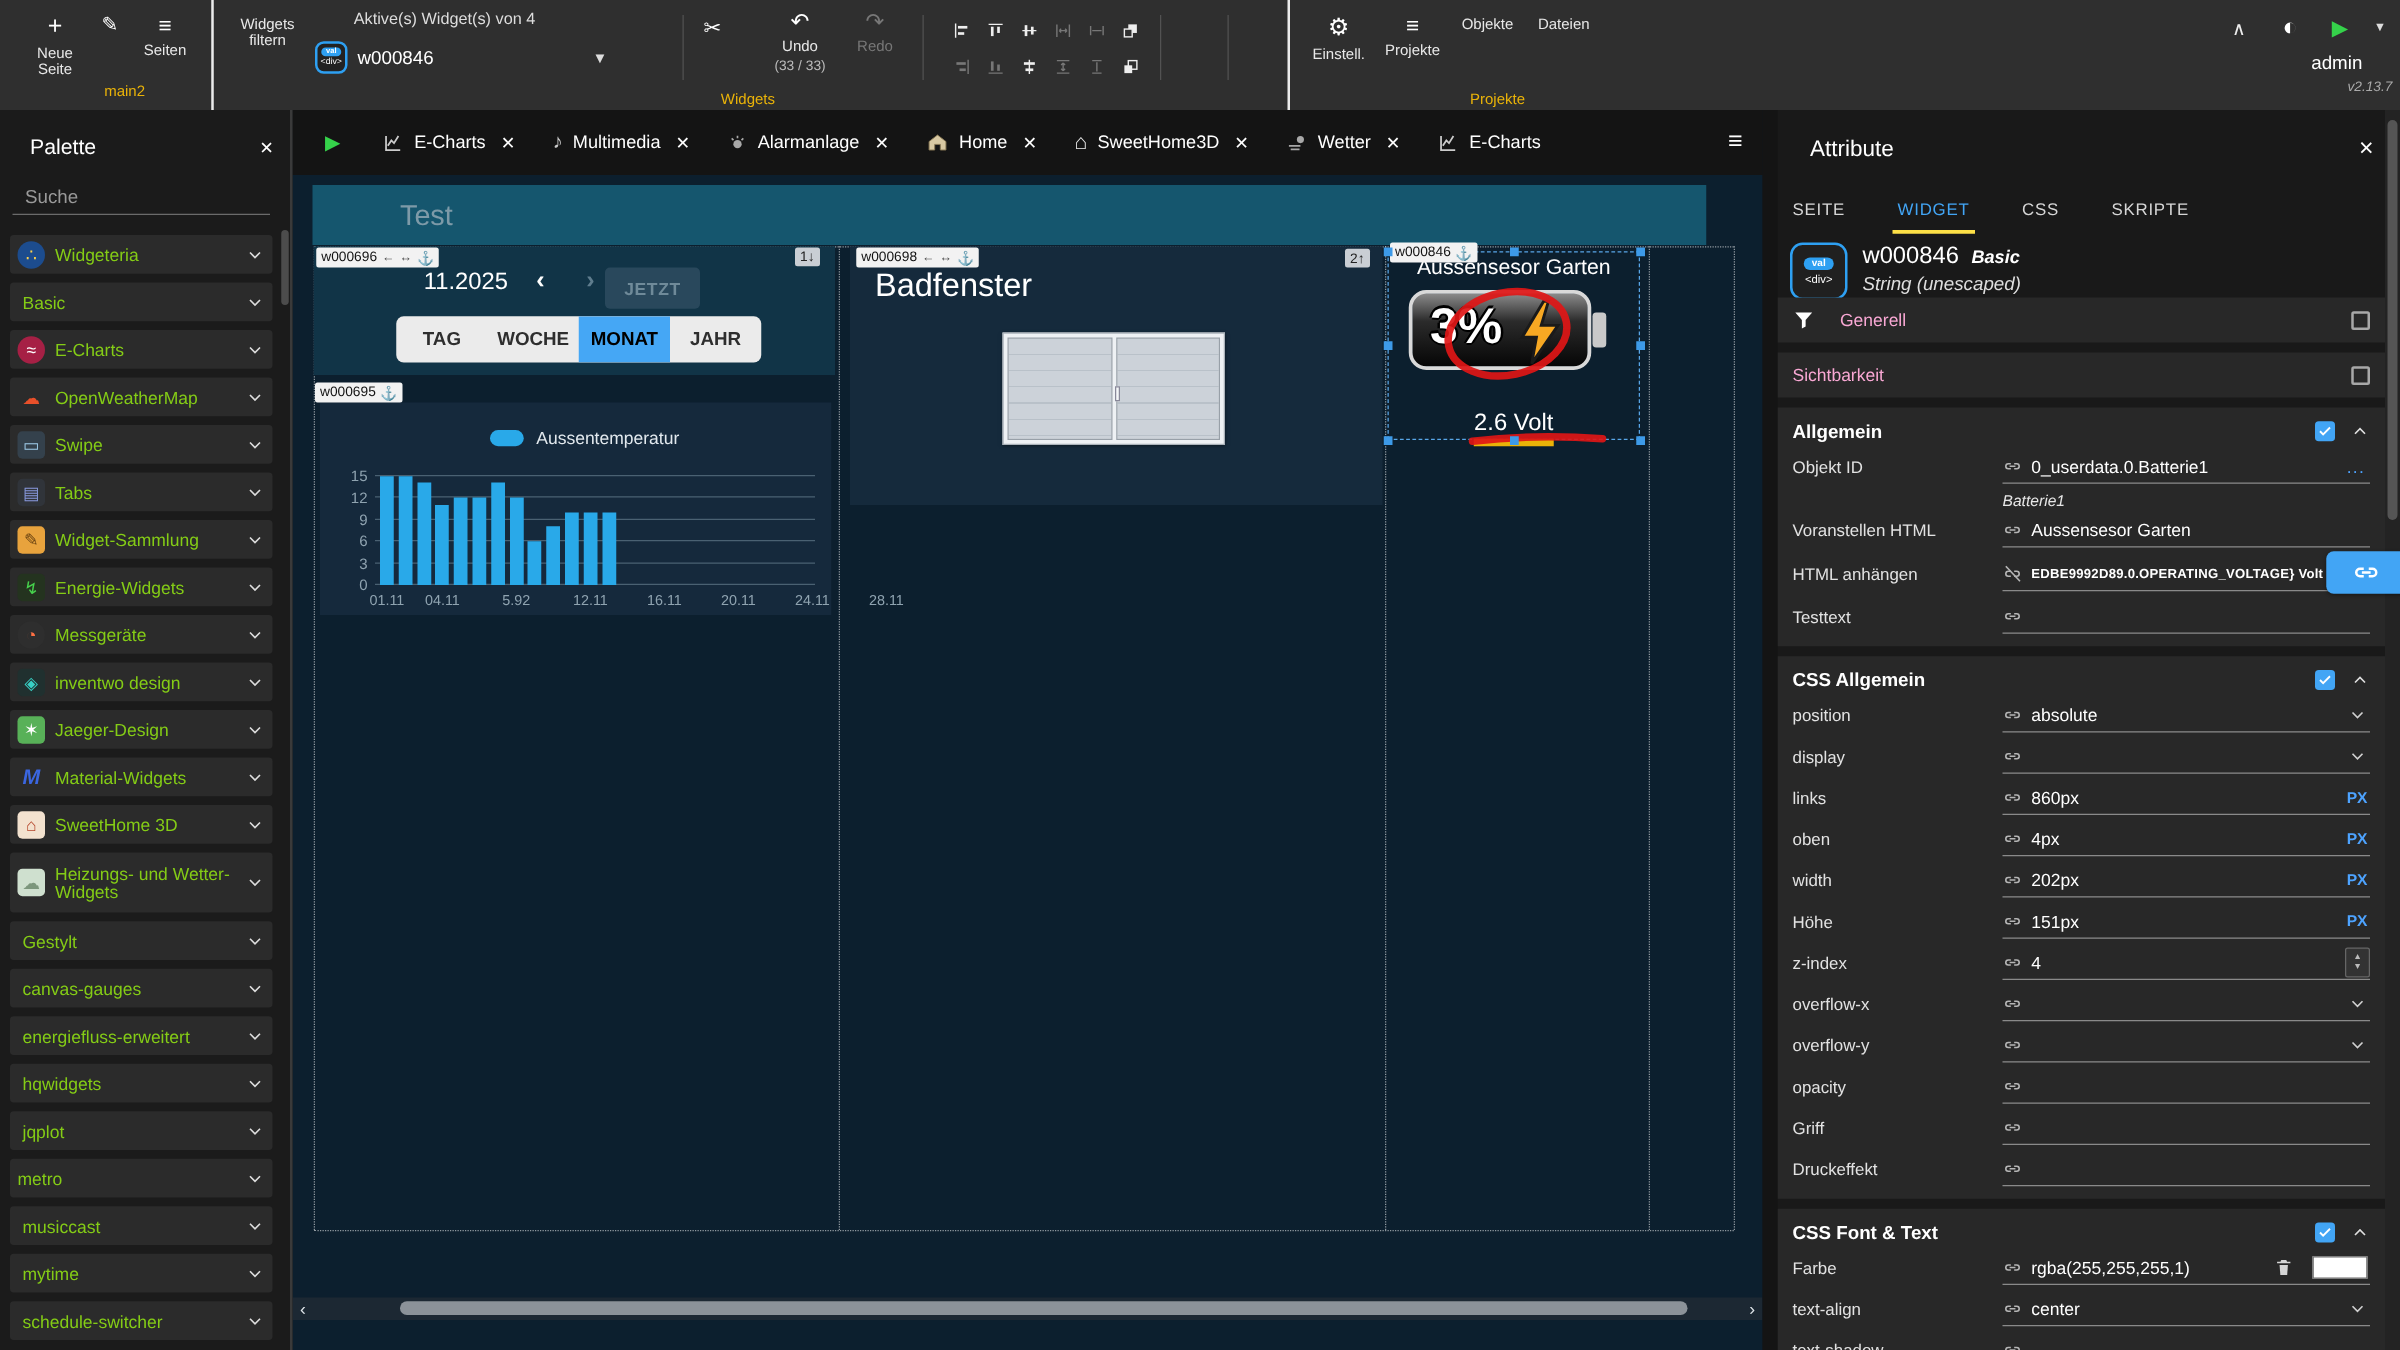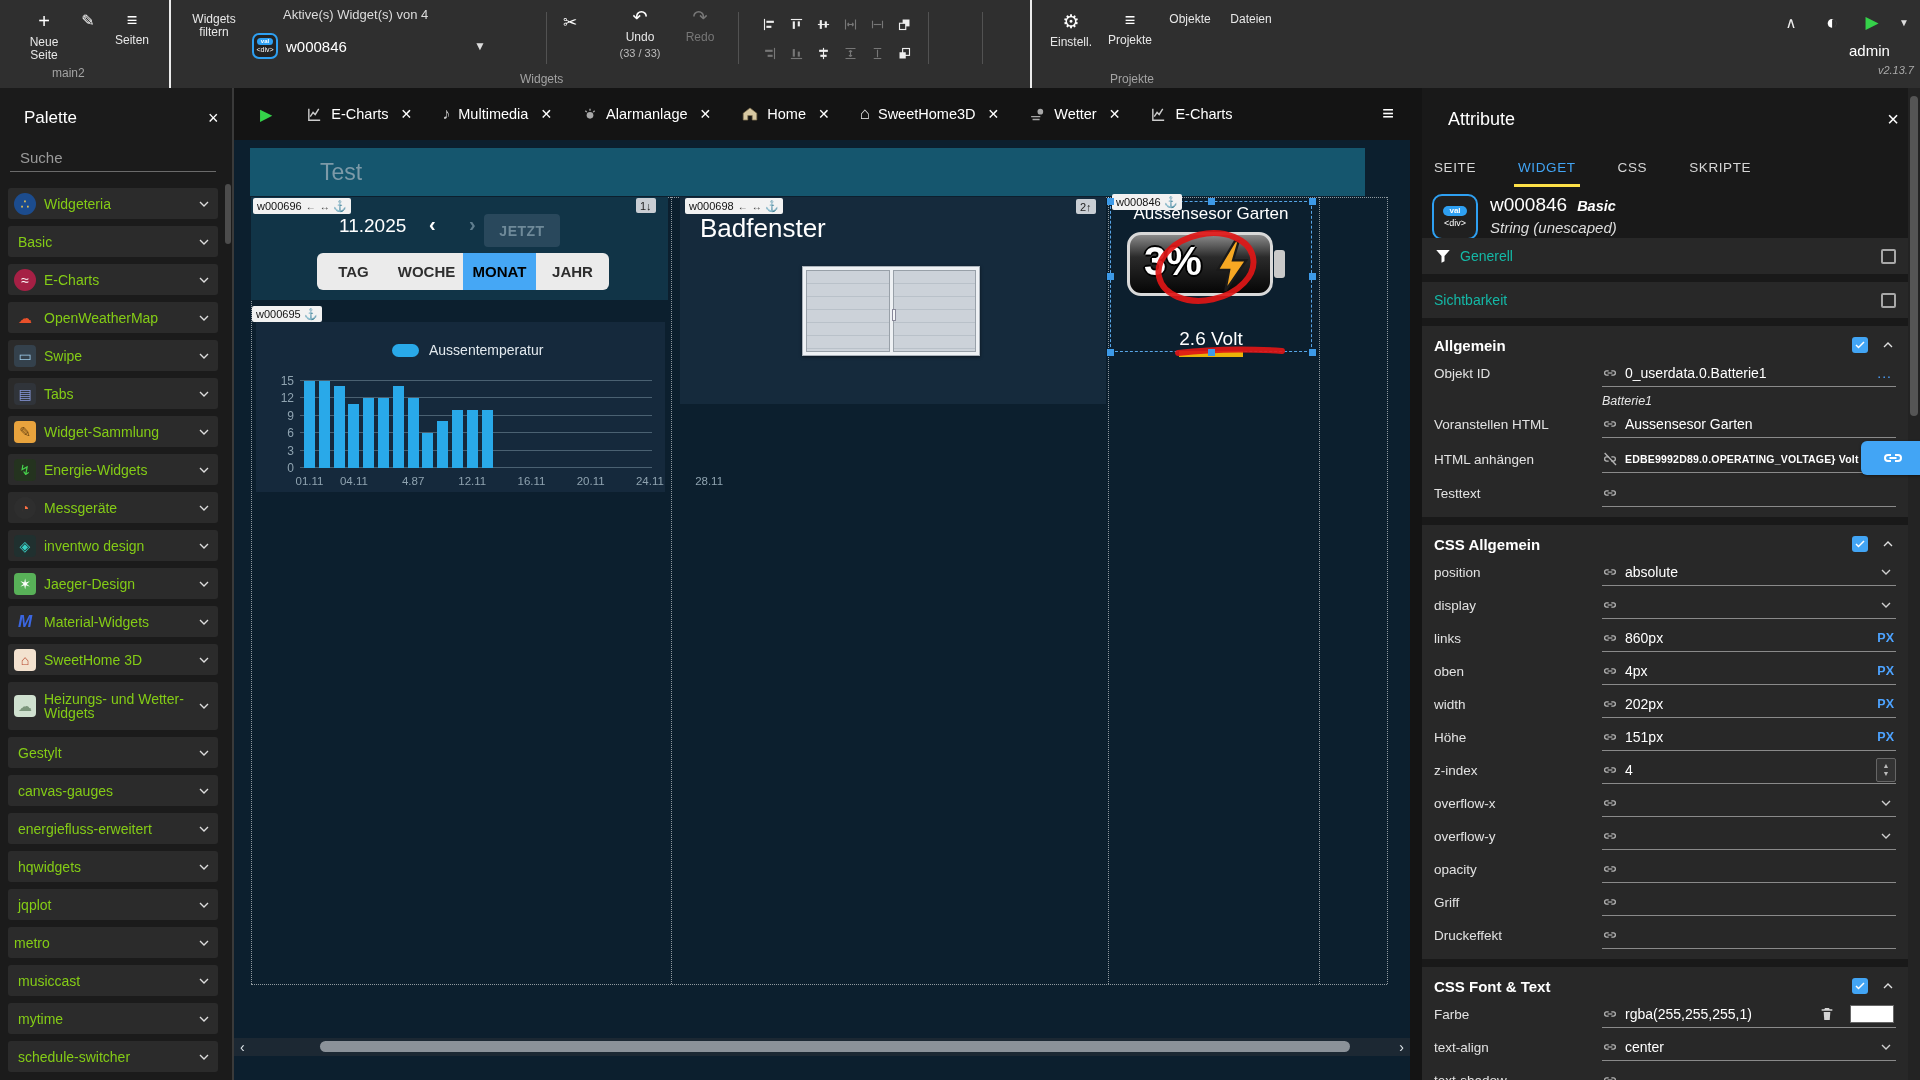--- a/index.html
+++ b/index.html
@@ -8,21 +8,21 @@
 svg{display:block}
 .ic{display:inline-flex;align-items:center;justify-content:center}
 .dis{color:#777!important}
 
 #toolbar{position:absolute;left:0;top:0;width:1920px;height:88px;background:#2f2f2f;z-index:30}
 .tb-btn{position:absolute;display:flex;flex-direction:column;align-items:center;gap:3px;color:#fff;cursor:pointer}
 .tb-btn .lbl{font-size:12px;line-height:13px;text-align:center;color:#e8e8e8}
 .tb-ibtn{position:absolute;display:flex;align-items:center;justify-content:center;color:#fff;cursor:pointer}
 .tb-sep{position:absolute;top:12px;height:52px;width:1px;background:#525252}
 .tb-sep.big{top:0;height:88px;width:2px;background:#ececec}
-.tb-glabel{position:absolute;font-size:12px;color:#a3a3a3;text-align:left}
+.tb-glabel{position:absolute;font-size:12px;color:#eab308;text-align:right}
 #align-grid{position:absolute;left:756px;top:10px;width:160px;height:58px;display:grid;grid-template-columns:repeat(6,27px);grid-template-rows:29px 29px}
 #align-grid .ag{display:flex;align-items:center;justify-content:center;cursor:pointer}
 #wsel{position:absolute;left:252px;top:30px;width:240px;height:32px;display:flex;align-items:center;gap:8px;cursor:pointer}
 .chipicon{width:26px;height:26px;border:2px solid #2ea0f2;border-radius:7px;display:flex;flex-direction:column;align-items:center;justify-content:center;gap:1px;background:#222}
 .chipicon .t{background:#2ea0f2;color:#fff;font-size:6px;font-weight:bold;border-radius:4px;padding:0 4px;line-height:7px}
 .chipicon .b{color:#fff;font-size:7px;line-height:8px}
 
 #palette{position:absolute;left:0;top:88px;width:234px;height:992px;background:#1b1b1b;border-right:2px solid #3a3a3a;z-index:20}
 #pal-head{position:absolute;left:0;top:10px;width:234px;height:40px;display:flex;align-items:center}
 #pal-title{font-size:17px;color:#fff;margin-left:10px}
@@ -110,21 +110,21 @@
 #attr-chip{position:absolute;left:10px;top:106px;display:flex;gap:12px;align-items:flex-start}
 #attr-chip .box{width:46px;height:46px;border:2px solid #2ea0f2;border-radius:10px;background:#202020;display:flex;flex-direction:column;align-items:center;justify-content:center;gap:2px}
 #attr-chip .box .t{background:#2ea0f2;color:#fff;font-size:8px;font-weight:bold;border-radius:5px;padding:0 6px;line-height:10px}
 #attr-chip .box .b{color:#fff;font-size:9px}
 #attr-chip .l1{display:flex;align-items:baseline;gap:10px}
 #attr-chip .id{font-size:19px;color:#fff}
 #attr-chip .ty{font-size:14.5px;font-weight:bold;font-style:italic;color:#fff}
 #attr-chip .st{font-size:15px;font-style:italic;color:#dedede;text-align:right;margin-top:3px}
 #attr-cards{position:absolute;left:0;top:150px;width:486px}
 .acard{background:#282828;margin-bottom:8px;padding:4px 12px}
-.afilter,.aplain{height:28px;display:flex;align-items:center;gap:8px;color:#14b8a6;font-size:14px}
+.afilter,.aplain{height:28px;display:flex;align-items:center;gap:20px;color:#f9a8d4;font-size:14px}
 .asec{height:30px;display:flex;align-items:center;font-weight:bold;font-size:15px;color:#fff}
 .cb-empty{width:15px;height:15px;border:2px solid #a8a8a8;border-radius:2px;margin-left:auto;cursor:pointer}
 .cb-on{width:16px;height:16px;background:#42a5f5;border-radius:3px;margin-left:auto;display:flex;align-items:center;justify-content:center;cursor:pointer}
 .sec-ch{margin-left:12px;color:#e0e0e0;cursor:pointer}
 .arow{height:27px;margin-bottom:6px;display:flex;align-items:center}
 .alabel{width:168px;flex:none;font-size:13.5px;color:#e2e2e2}
 .aval{flex:1;position:relative;height:27px;border-bottom:1px solid #8a8a8a;display:flex;align-items:center;gap:7px;color:#fff;font-size:14px}
 .aval .lk{color:#b5b5b5;flex:none}
 .asub{margin-left:168px;font-style:italic;font-size:12.5px;color:#e6e6e6;height:18px;line-height:16px}
 .ctl-select{margin-left:auto;color:#d0d0d0;margin-right:2px}
@@ -673,21 +673,21 @@
           <div class="ylab" style="left: 4px; top: 139px;">0</div>
           <div class="ylab" style="left: 4px; top: 121.51px;">3</div>
           <div class="ylab" style="left: 4px; top: 104.02px;">6</div>
           <div class="ylab" style="left: 4px; top: 86.53px;">9</div>
           <div class="ylab" style="left: 4px; top: 69.04px;">12</div>
           <div class="ylab" style="left: 4px; top: 51.55px;">15</div>
         </div>
       <div id="chart-xlabels">
           <div class="xlab" style="left: 34.5px; top: 153px;">01.11</div>
           <div class="xlab" style="left: 78.9px; top: 153px;">04.11</div>
-          <div class="xlab" style="left: 138.1px; top: 153px;">4.87</div>
+          <div class="xlab" style="left: 138.1px; top: 153px;">5.92</div>
           <div class="xlab" style="left: 197.3px; top: 153px;">12.11</div>
           <div class="xlab" style="left: 256.5px; top: 153px;">16.11</div>
           <div class="xlab" style="left: 315.7px; top: 153px;">20.11</div>
           <div class="xlab" style="left: 374.9px; top: 153px;">24.11</div>
           <div class="xlab" style="left: 434.1px; top: 153px;">28.11</div>
         </div>
     </div>
     <div class="wbadge" style="left:18px;top:166px">
       <span>w000695</span>
         <span class="anchor">⚓</span>

